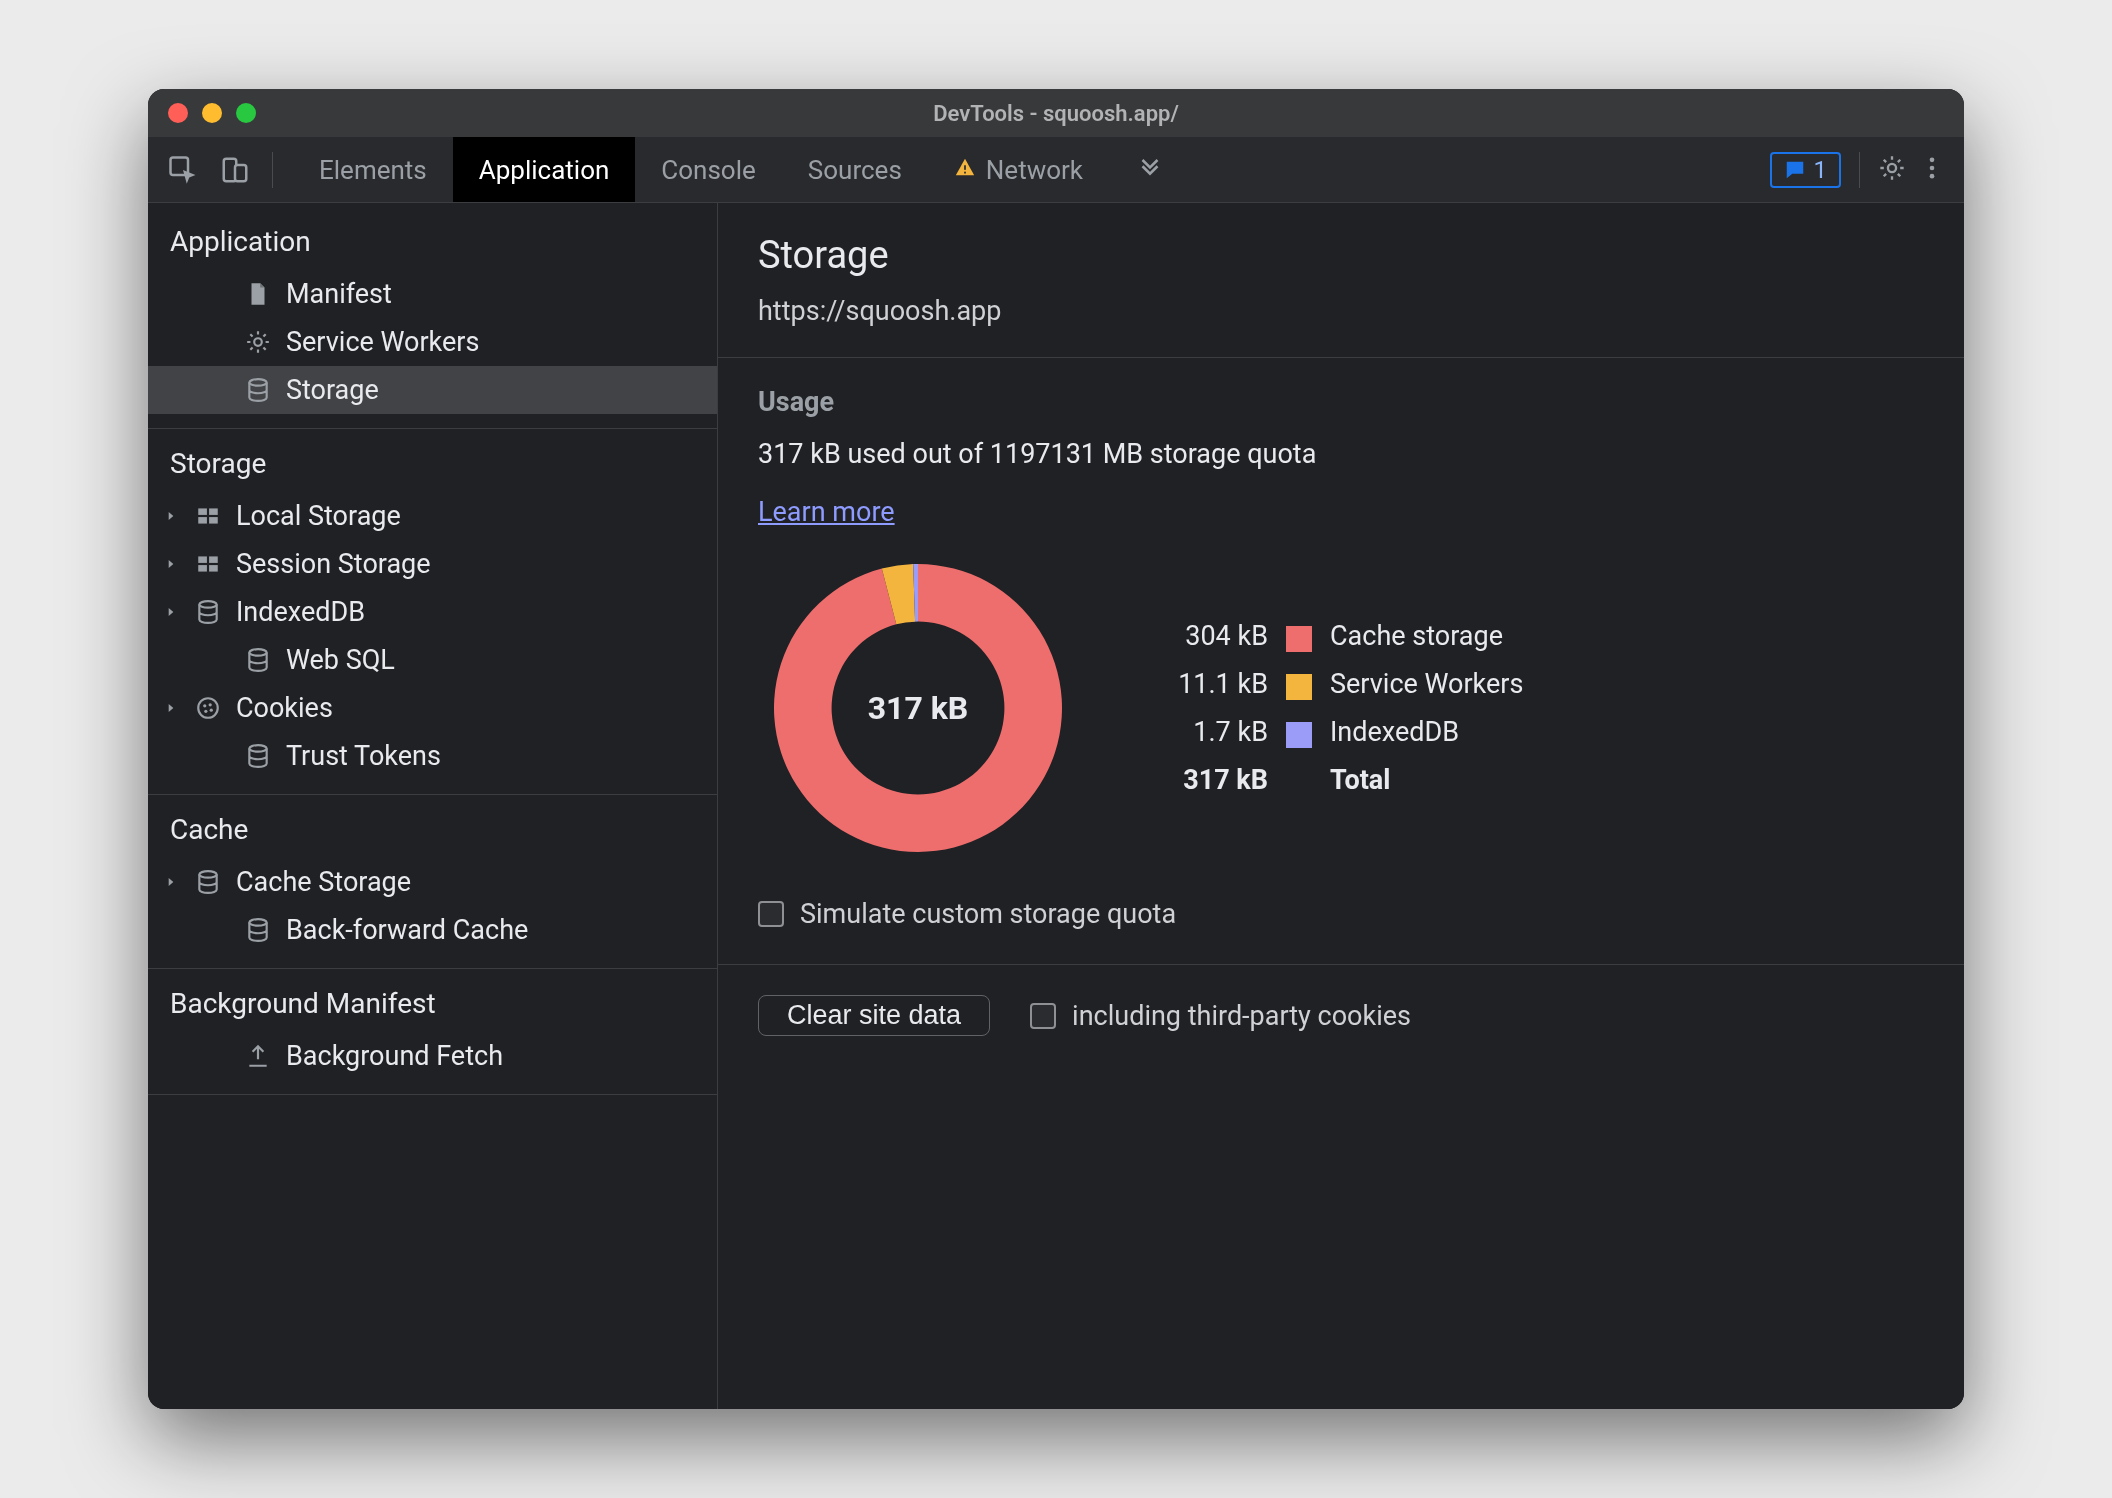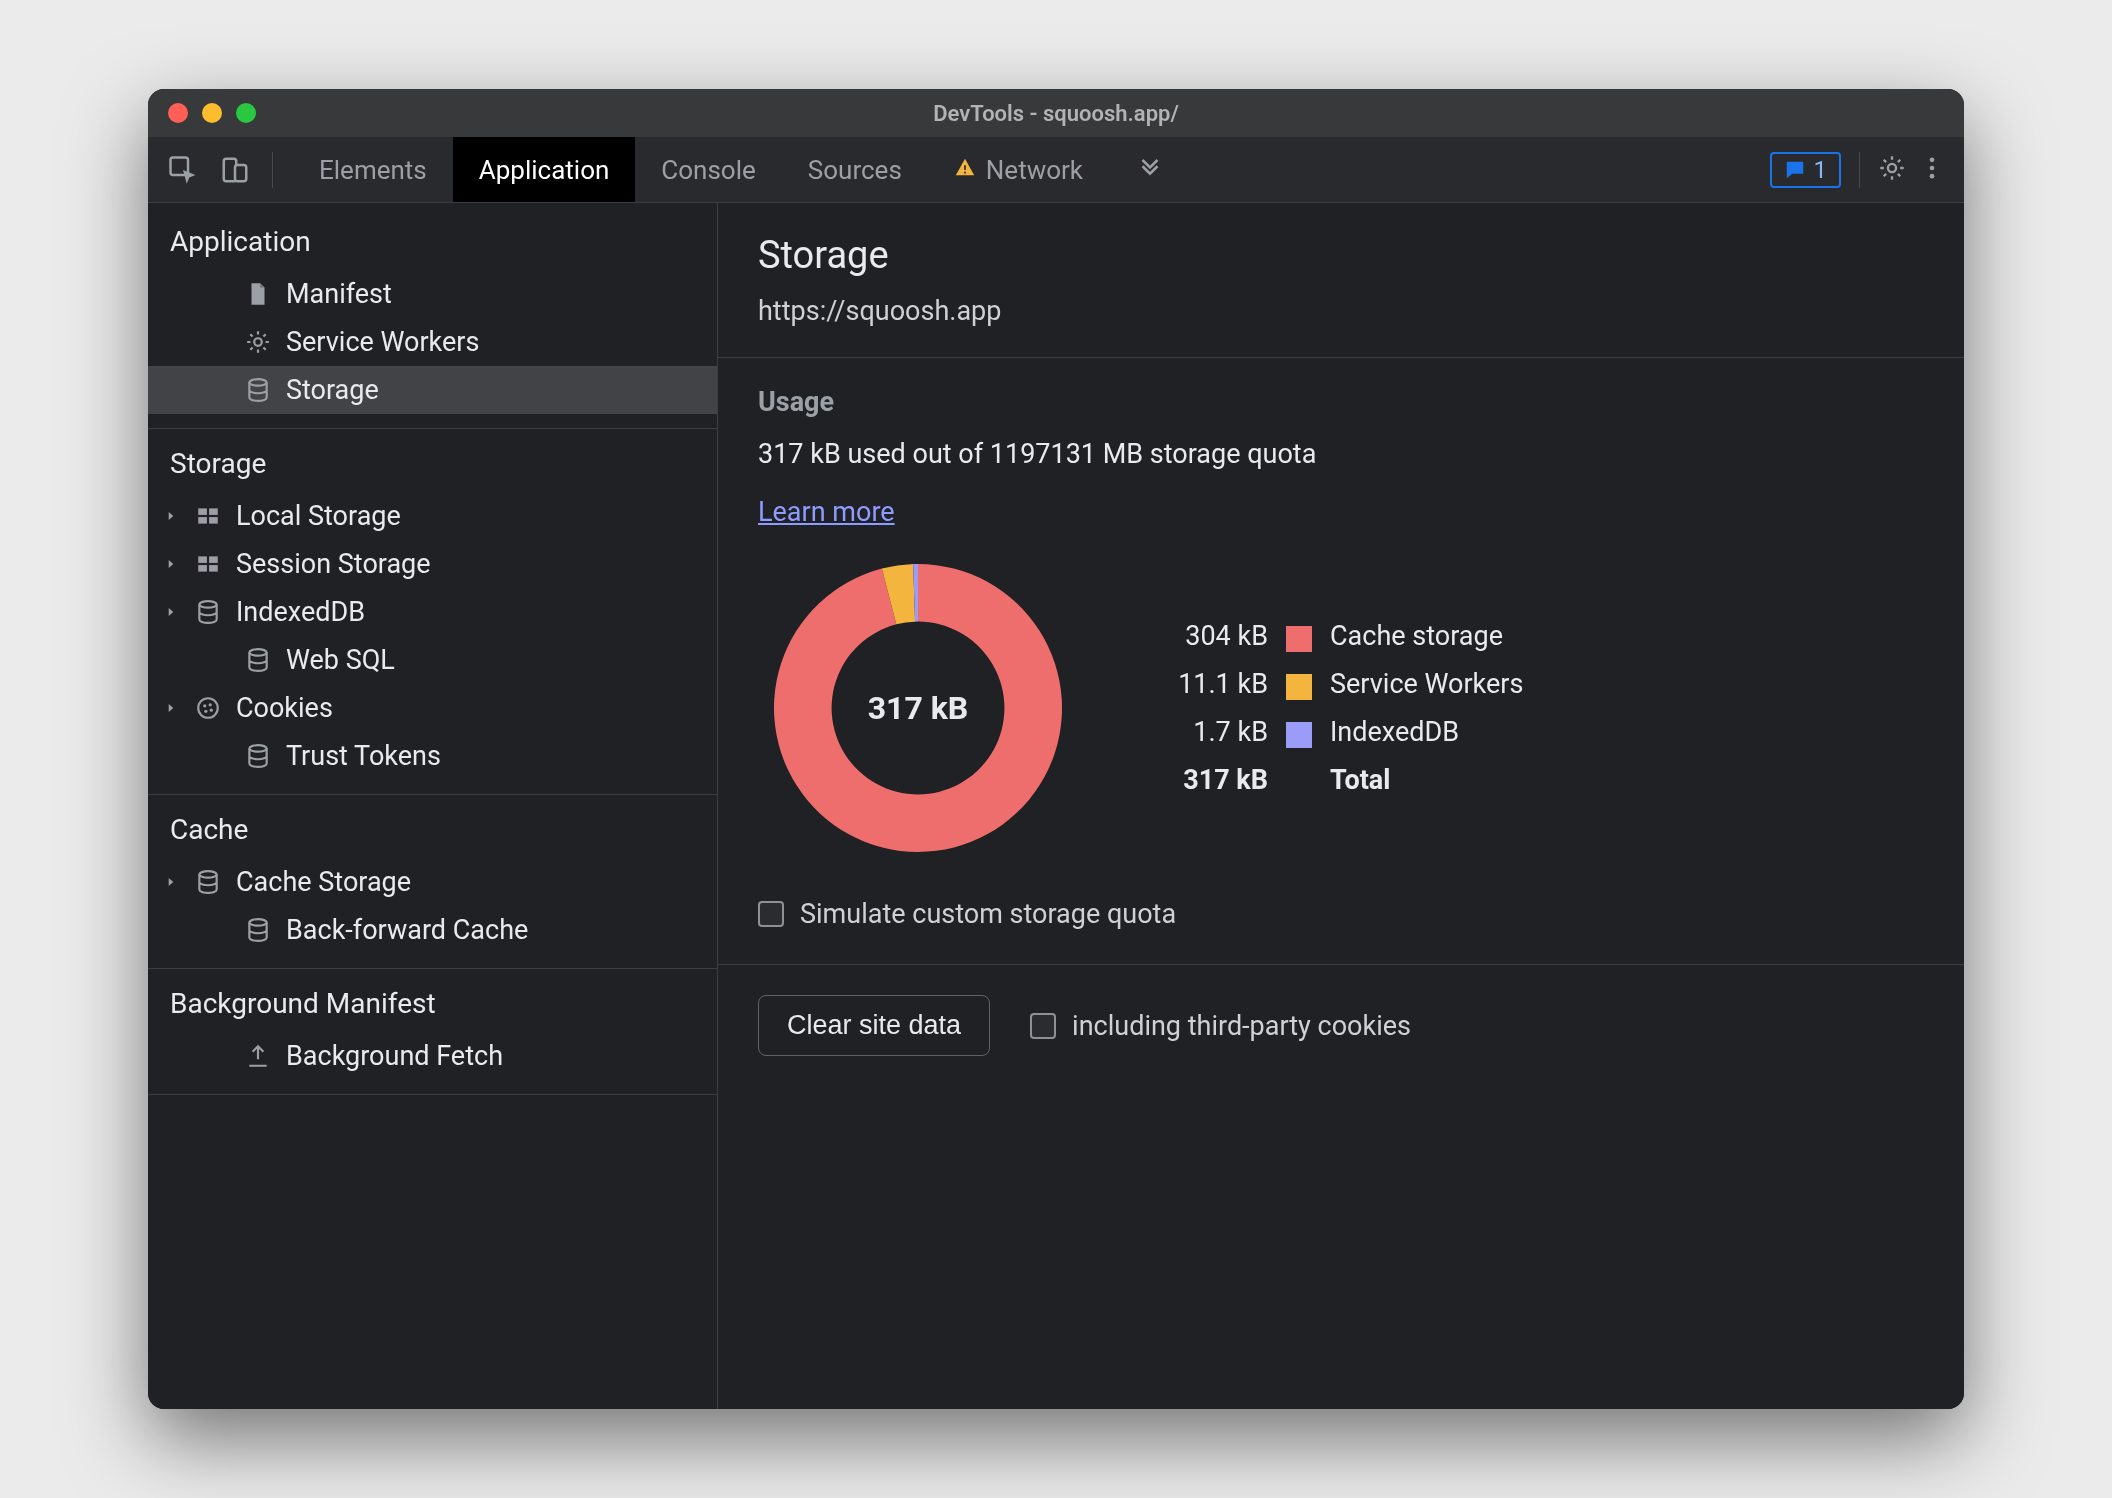--- a/index.html
+++ b/index.html
@@ -110,21 +110,21 @@
   .checkbox {
     width:26px; height:26px; border:2px solid #8e9093; border-radius:4px;
     background:#2b2c2f;
   }
   .bottom-row {
     display:flex; align-items:center; gap:40px;
     padding:30px 40px; font-size:27px;
   }
   .clear-btn {
     border:1px solid #5f6368; background:transparent; color:#e8eaed;
-    padding:14px 28px; border-radius:8px; font-size:27px;
+    padding:4px 28px; border-radius:8px; font-size:27px;
   }
   .inline-check { display:flex; align-items:center; gap:16px; color:#cfd1d4;}
   .grey-fill { fill:#9aa0a6; }
 </style>
 </head>
 <body>
 
 <div class="window">
 
   <div class="titlebar">

